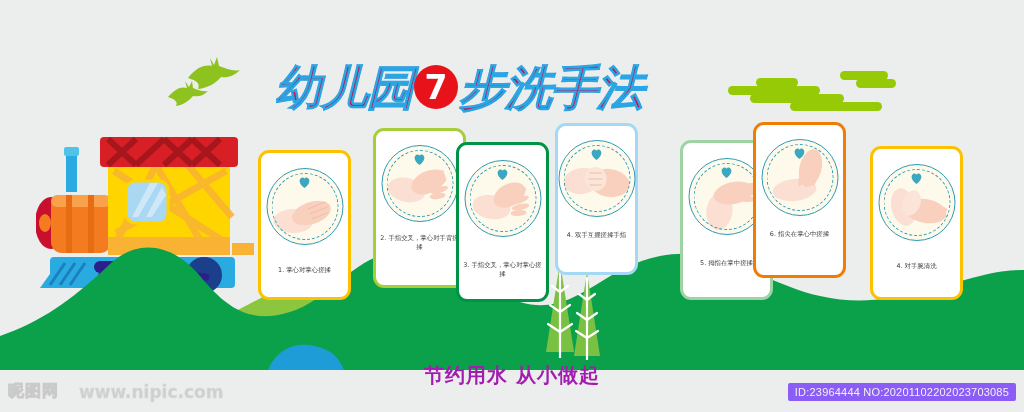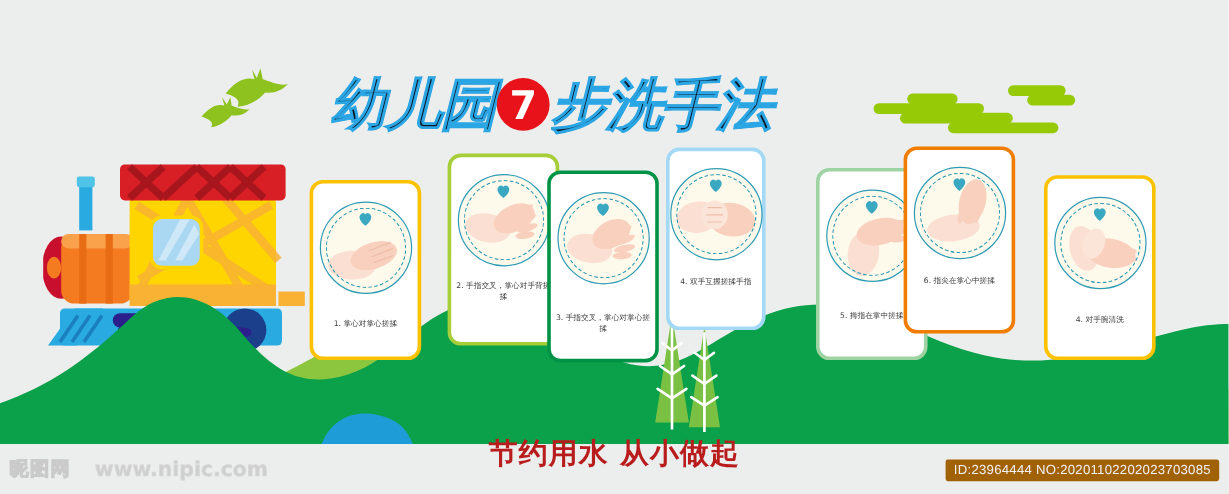--- a/index.html
+++ b/index.html
@@ -11,21 +11,21 @@
   
   .bird{position:absolute;}
   
   #title-wrap{
     position:absolute;left:275px;top:56px;width:470px;height:62px;
     display:flex;align-items:center;justify-content:flex-start;
   }
   .ttl{
     font-family:"DejaVu Sans","Liberation Sans",sans-serif;
     font-weight:bold;font-size:47px;line-height:1;
-    color:#0f172a;letter-spacing:-1px;
+    color:#be185d;letter-spacing:-1px;
     font-style:italic;
     -webkit-text-stroke:1px #2aa6e4;
     white-space:nowrap;
   }
   #seven-badge{
     width:44px;height:44px;border-radius:50%;
     background:#e8131a;display:inline-flex;align-items:center;justify-content:center;
     color:#fff;font-weight:bold;font-size:33px;line-height:1;
     margin:0 1px;flex:0 0 auto;
     font-family:"DejaVu Sans","Liberation Sans",sans-serif;
@@ -59,34 +59,34 @@
   .cap{
     position:absolute;left:4px;right:4px;text-align:center;
     font-size:6.4px;line-height:1.45;color:#3c3c3c;
     font-family:"DejaVu Sans","Liberation Sans",sans-serif;
   }
   
   #hills{position:absolute;left:0;bottom:42px;width:1024px;height:130px;}
   
   #slogan{
     position:absolute;left:0;right:0;top:362px;text-align:center;
-    color:#b91c1c;font-weight:bold;font-size:24px;letter-spacing:1px;
+    color:#a21caf;font-weight:bold;font-size:20px;letter-spacing:1px;
     font-family:"DejaVu Sans","Liberation Sans",sans-serif;
   }
   
   #wm{
     position:absolute;left:8px;top:381px;display:flex;align-items:center;gap:20px;
     color:#cfcfcf;font-size:17px;font-weight:bold;
     font-family:"DejaVu Sans","Liberation Sans",sans-serif;
     -webkit-text-stroke:0.6px #d9d9d9;
   }
   #wm .wmlogo{font-size:16px;letter-spacing:1px;color:#e2e2e2;-webkit-text-stroke:1px #cacaca;}
   #idbar{
     position:absolute;right:8px;top:383px;
-    background:#a16207;color:#f2f2f2;
+    background:#8b5cf6;color:#f2f2f2;
     font-size:11px;padding:3px 7px;border-radius:2px;
     font-family:"Liberation Sans",sans-serif;letter-spacing:.2px;
   }
   #footer-strip{position:absolute;left:0;right:0;top:375px;height:37px;background:#eceded;}
 </style>
 </head>
 <body>
 
 <div id="poster">
 

